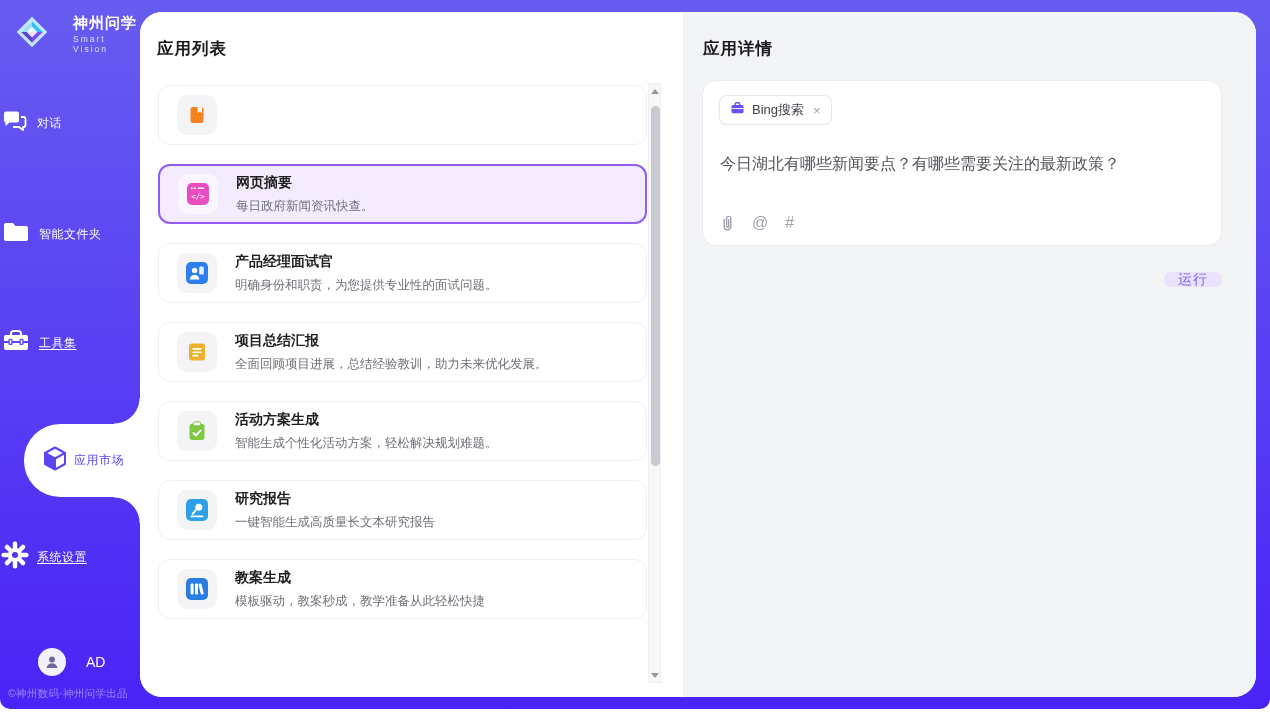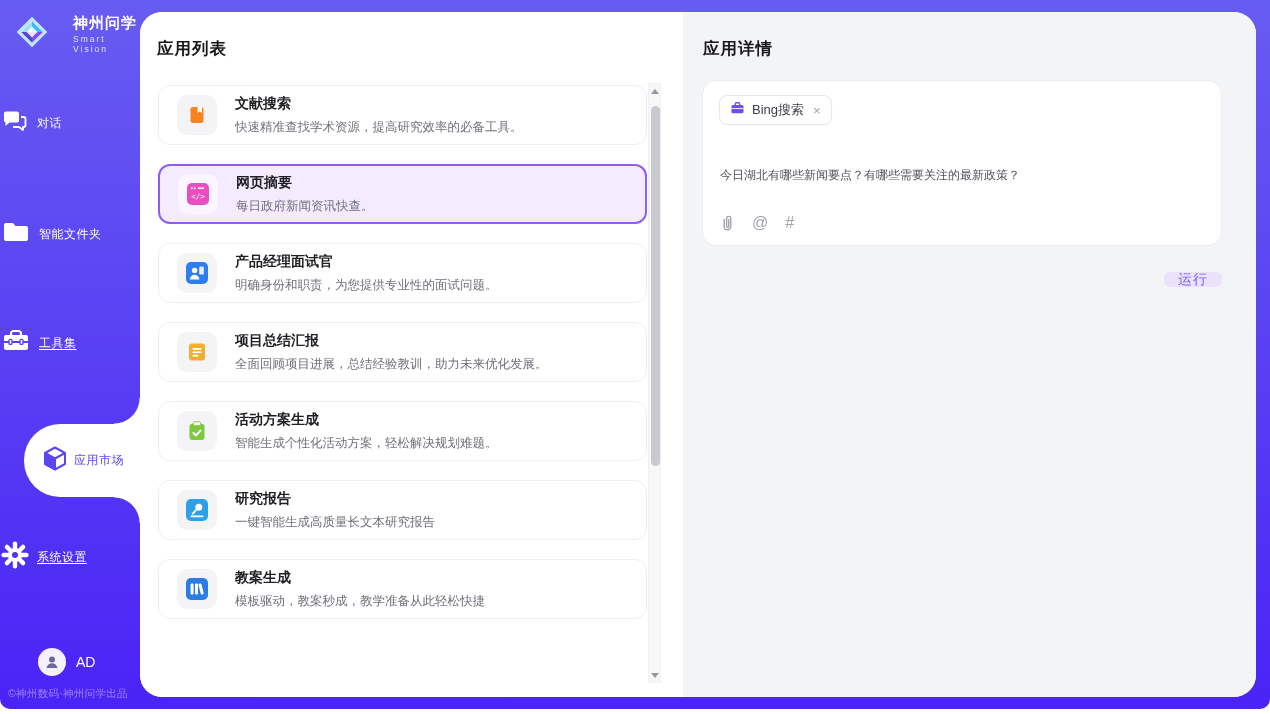--- a/index.html
+++ b/index.html
@@ -22,21 +22,21 @@
   .nav-label { font-size:12px; letter-spacing:.5px; }
   .nav-label.u { text-decoration:underline; text-underline-offset:2px; }
 
   .nav-item.active { left:24px; width:116px; top:424px; height:73px; background:#fff;
                      border-radius:36px 0 0 36px; color:#5b46f2; justify-content:center; gap:4px; }
   .nav-item.active .nav-label { color:#5b46f2; }
   .notch { position:absolute; right:0; width:26px; height:26px; pointer-events:none; }
   .notch.t { top:-26px; background:radial-gradient(circle 26px at 0 0, transparent 25px, #fff 26px); }
   .notch.b { bottom:-26px; background:radial-gradient(circle 26px at 0 100%, transparent 25px, #fff 26px); }
 
-  .user-row { position:absolute; left:38px; top:648px; display:flex; align-items:center; gap:10px; }
+  .user-row { position:absolute; left:38px; top:648px; display:flex; align-items:center; gap:20px; }
   .avatar { width:28px; height:28px; border-radius:50%; background:#f3f1fb;
             display:flex; align-items:center; justify-content:center; }
   .user-name { color:#fff; font-size:14px; }
   .copyright { position:absolute; left:8px; bottom:8px; width:140px;
                color:rgba(255,255,255,.42); font-size:10.5px; letter-spacing:.3px; }
 
   
   .content { position:absolute; left:140px; top:12px; right:14px; bottom:12px;
              border-radius:22px; overflow:hidden; display:flex; background:#fff; }
 
@@ -73,21 +73,21 @@
 
   
   .detail-panel { position:relative; flex:1; background:#f3f4f6; }
   .detail-card { position:absolute; left:19px; top:68px; width:520px; height:166px;
                  background:#fff; border:1px solid #ececf0; border-radius:14px; }
   .tool-tag { position:absolute; left:16px; top:14px; height:30px; display:inline-flex;
               align-items:center; gap:7px; padding:12px 10px; background:#fff;
               border:1px solid #e5e5ea; border-radius:8px; box-shadow:0 1px 2px rgba(0,0,0,.03); }
   .tool-tag .tag-label { font-size:13px; color:#3f3f46; }
   .tag-close { font-size:13px; color:#a1a1aa; cursor:pointer; line-height:1; margin-left:2px; }
-  .prompt-text { position:absolute; left:17px; top:85px; right:20px; font-size:12px;
+  .prompt-text { position:absolute; left:17px; top:71px; right:20px; font-size:16px;
                  color:#52525b; line-height:1.5; cursor:text; }
   .card-toolbar { position:absolute; left:17px; bottom:13px; display:flex; align-items:center;
                   gap:17px; color:#a1a1aa; }
   .tb-ico { font-size:15px; cursor:pointer; display:flex; align-items:center; }
   .run-btn { position:absolute; right:34px; top:260px; height:15px; padding:0 14px;
              background:#ebe2fd; color:#7b61f8; font-size:14px; border:none; border-radius:6px;
              display:flex; align-items:center; cursor:pointer; letter-spacing:1px;
              font-family:"Liberation Sans", sans-serif; }
 </style>
 </head>
@@ -199,24 +199,20 @@
     <div class="list-panel">
       <div class="panel-title">应用列表</div>
       <div class="list-wrap" id="app-list">
           <div class="app-item">
             <div class="app-icon-box">
               <svg width="22" height="22" viewBox="0 0 22 22">
                 <path d="M4.5 5.5a2.5 2.5 0 0 1 2.5-2.5h8a2.5 2.5 0 0 1 2.5 2.5v11a2.5 2.5 0 0 1-2.5 2.5H7a2.5 2.5 0 0 1-2.5-2.5z" fill="#f8821f"></path>
                 <path d="M11.5 3h4.5v6l-2.25-1.5L11.5 9z" fill="#fff" opacity=".92"></path>
               </svg>
             </div>
-            <div class="app-texts">
-              <div class="app-title">文献搜索</div>
-              <div class="app-desc">快速精准查找学术资源，提高研究效率的必备工具。</div>
-            </div>
           </div>
           <div class="app-item selected">
             <div class="app-icon-box">
               <svg width="22" height="22" viewBox="0 0 22 22">
                 <rect width="22" height="22" rx="5" fill="#e94ec0"></rect>
                 <circle cx="4.8" cy="5.3" r="1" fill="#fff"></circle>
                 <circle cx="7.8" cy="5.3" r="1" fill="#fff"></circle>
                 <rect x="10.8" y="4.5" width="6.5" height="1.6" rx=".8" fill="#fff"></rect>
                 <text x="11" y="16.4" text-anchor="middle" font-size="7.5" fill="#fff" font-family="DejaVu Sans Mono, monospace">&lt;/&gt;</text>
               </svg>

